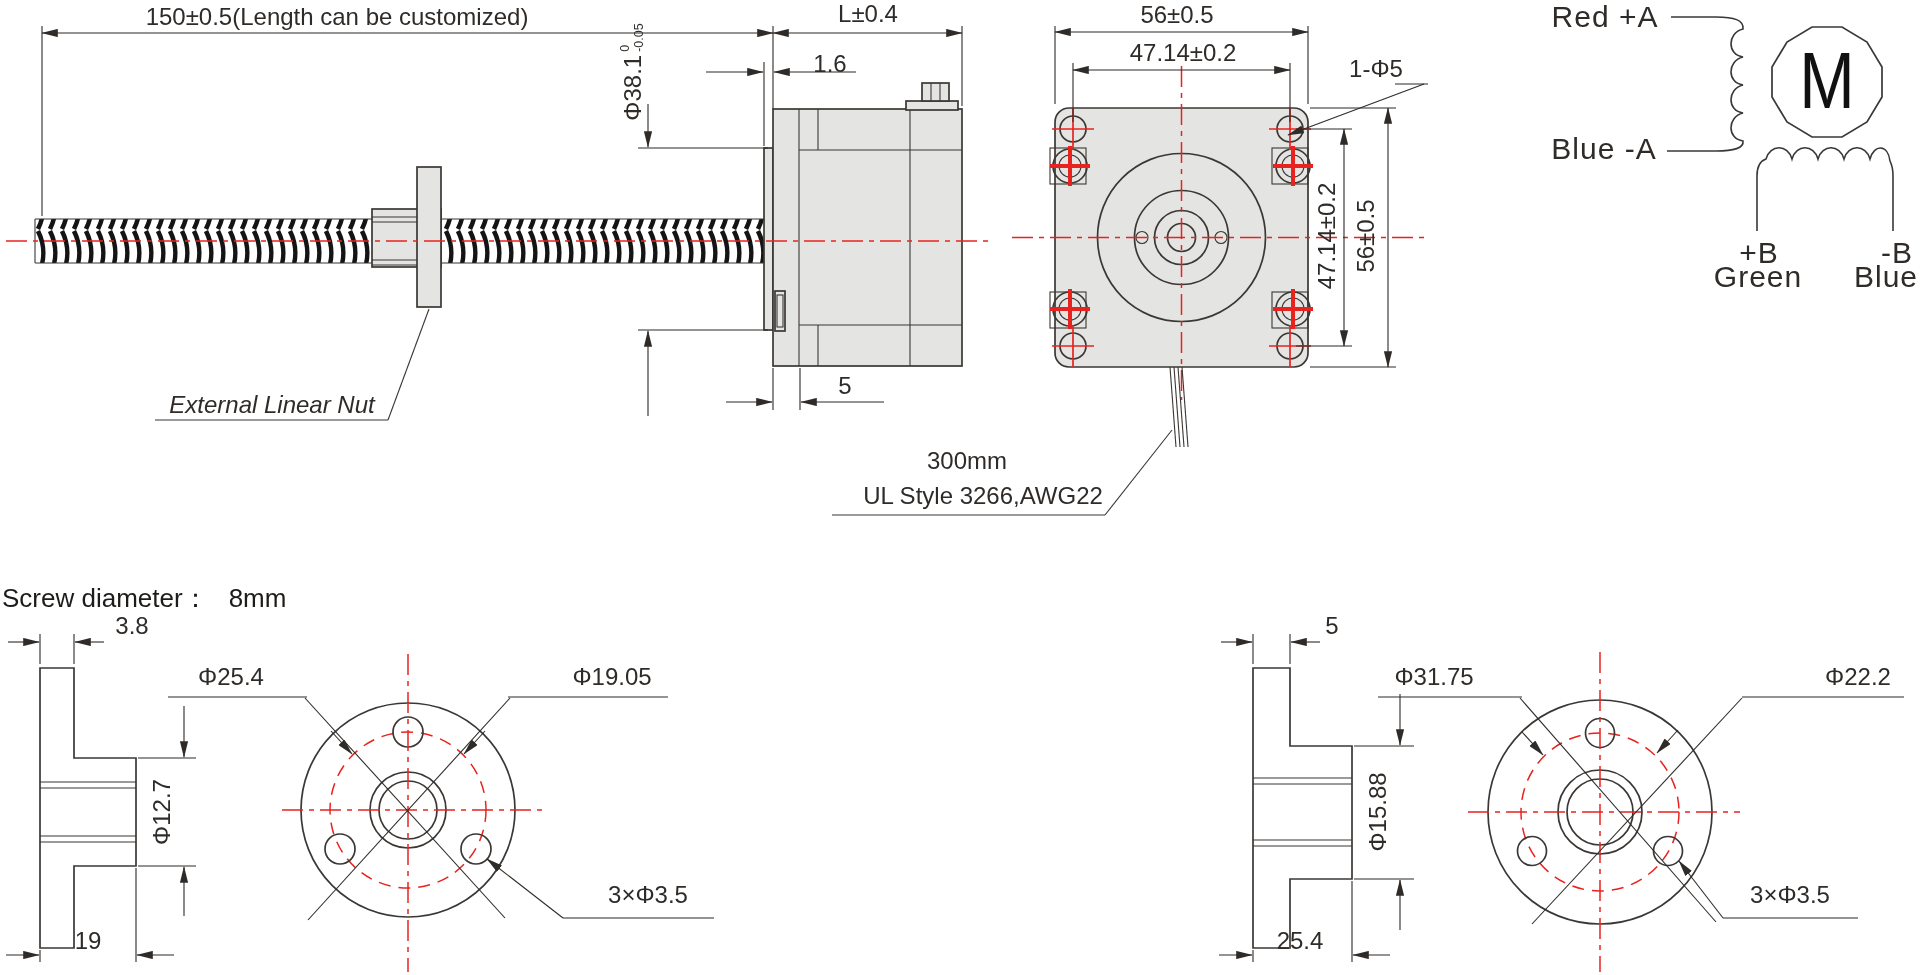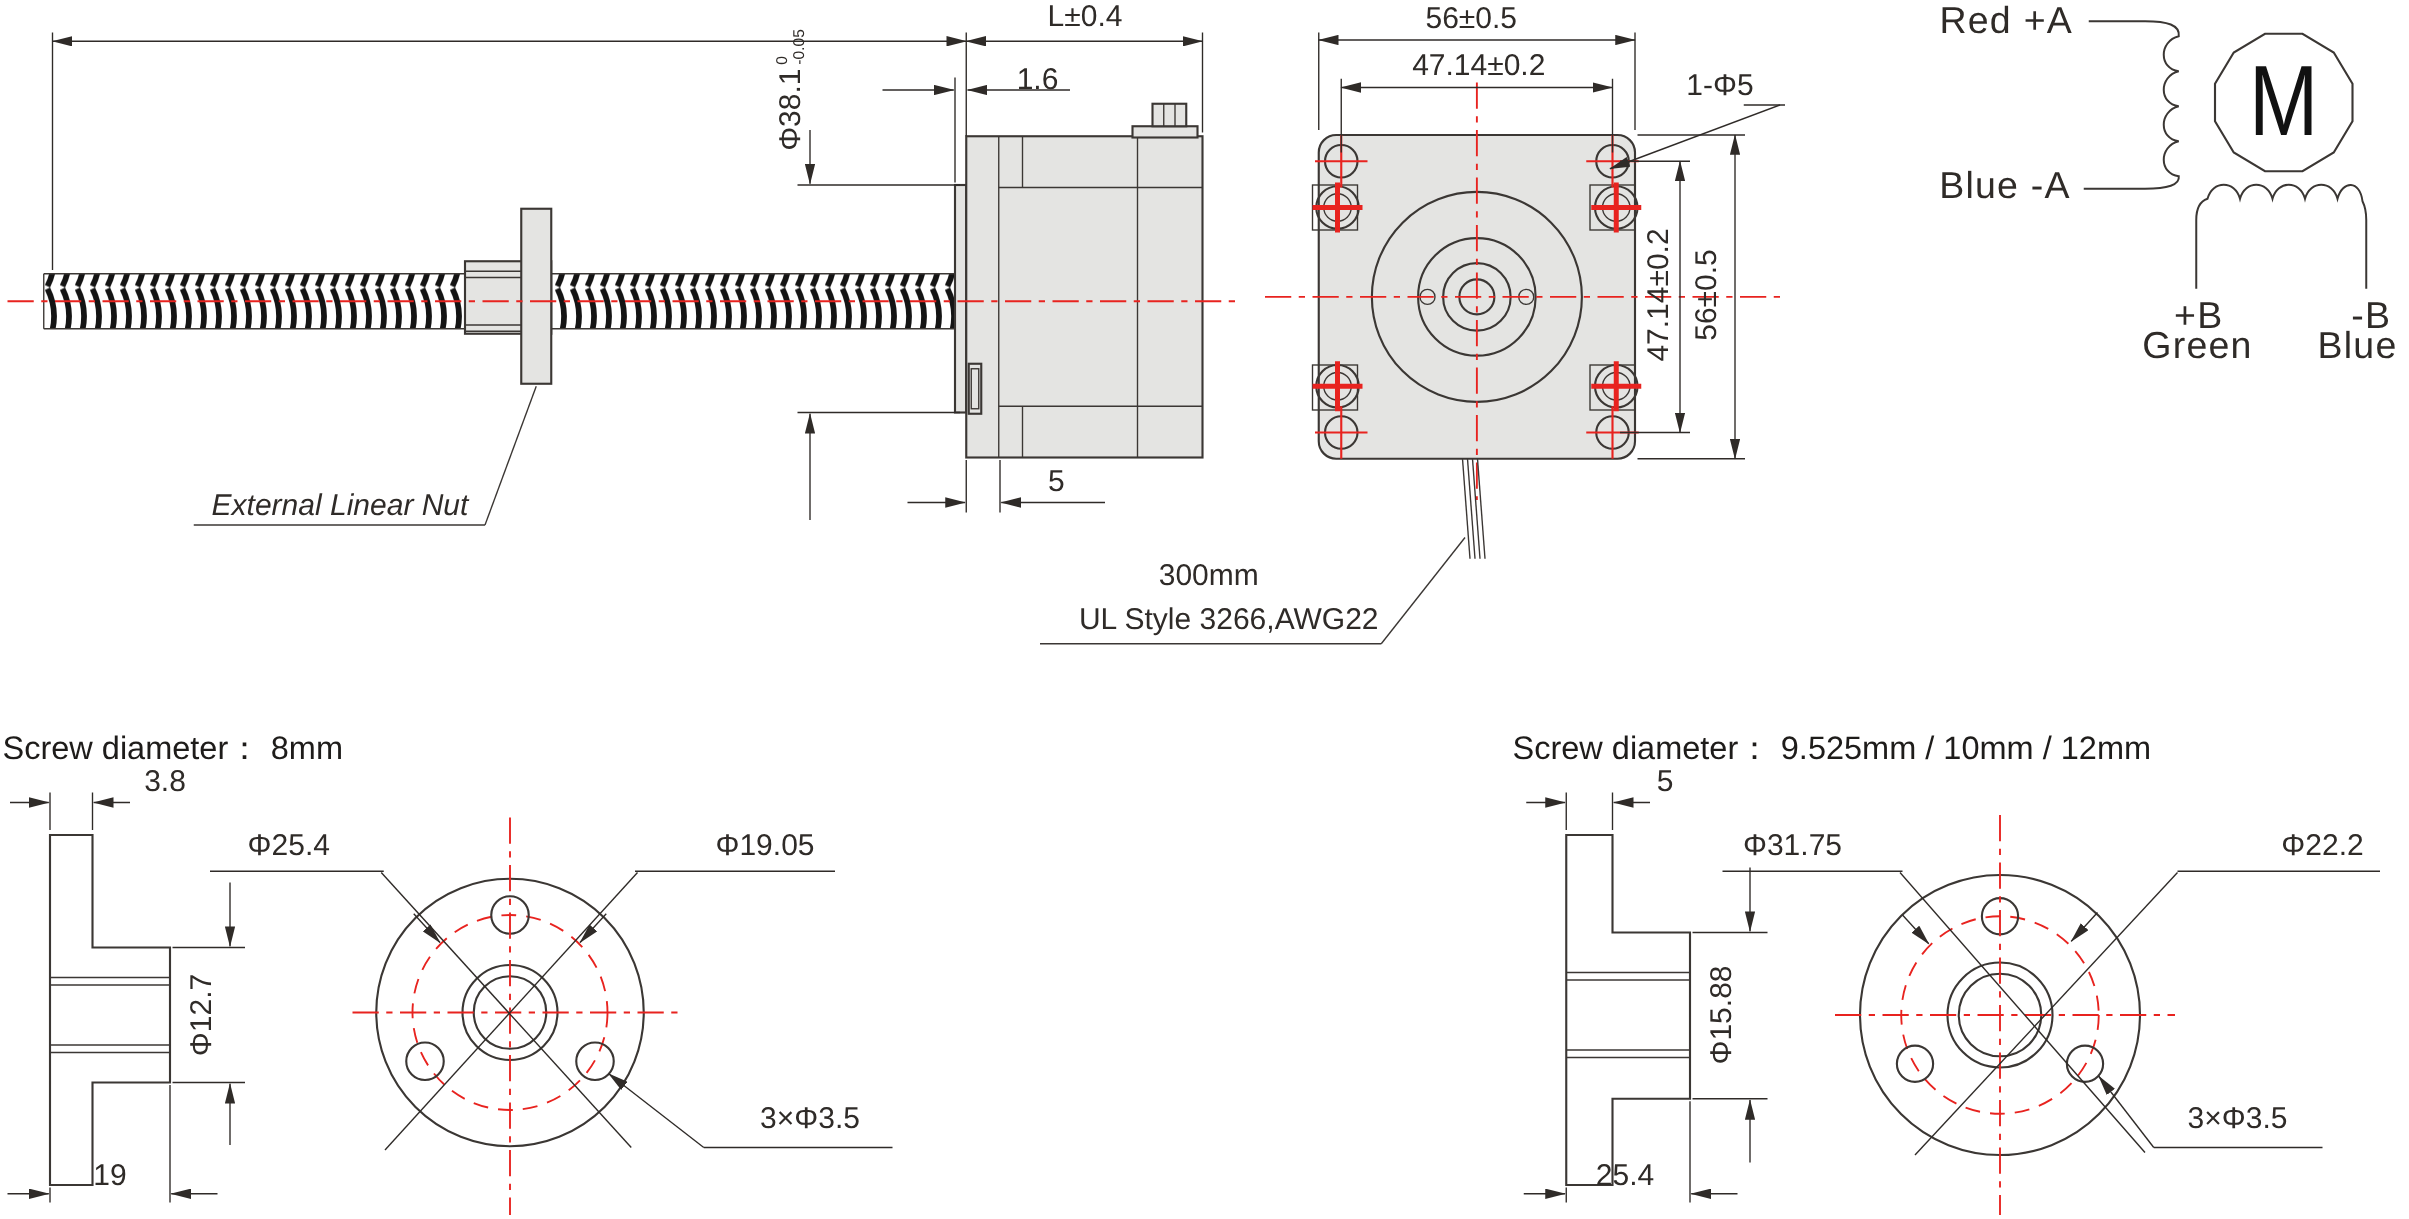--- a/index.html
+++ b/index.html
@@ -14,21 +14,21 @@
   .cl{fill:none;stroke:#e8231f;stroke-width:1.5;stroke-dasharray:21 6 5 6;}
   .bc{fill:none;stroke:#e8231f;stroke-width:1.5;stroke-dasharray:12 8;}
   .rt{fill:none;stroke:#e8231f;stroke-width:1.7;}
   .rb{fill:none;stroke:#e8231f;stroke-width:4;}
   .wr{fill:none;stroke:#3b3734;stroke-width:1.6;}
   
   .t{position:absolute;font-size:24px;color:#2f2b28;white-space:nowrap;line-height:1;
      transform:translate(-50%,-50%);}
   .rot{transform:translate(-50%,-50%) rotate(-90deg);}
   .title{position:absolute;font-size:26px;color:#1e1c1a;white-space:nowrap;line-height:1;}
-  .title .val{margin-left:8px;}
+  .title .val{margin-left:20px;}
   .big-m{position:absolute;font-size:74px;color:#111;transform:translate(-50%,-54%) scale(0.9,1.08);}
   .wiretxt{position:absolute;font-size:30px;color:#2f2b28;letter-spacing:1px;white-space:nowrap;
      transform:translate(-50%,-50%);}
   .tolwrap{display:inline-flex;align-items:center;}
   .tolstack{display:inline-flex;flex-direction:column;font-size:12.5px;line-height:1.1;margin-left:3px;}
 </style>
 </head>
 <body>
 
 <div class="canvas">
@@ -283,20 +283,21 @@
     <line class="dm" x1="1520" y1="698" x2="1716" y2="922"></line>
     <line class="dm" x1="1522" y1="732" x2="1543" y2="755" marker-end="url(#ar)"></line>
     <line class="dm" x1="1742" y1="697" x2="1904" y2="697"></line>
     <line class="dm" x1="1742" y1="698" x2="1532" y2="924"></line>
     <line class="dm" x1="1678" y1="730" x2="1657" y2="753" marker-end="url(#ar)"></line>
     <line class="dm" x1="1723" y1="918" x2="1858" y2="918"></line>
     <line class="dm" x1="1723" y1="918" x2="1679" y2="861" marker-end="url(#ar)"></line>
   </g>
 </svg>
 
+<div class="t" style="left:337px;top:17px;">150±0.5(Length can be customized)</div>
 <div class="t" style="left:868px;top:14px;">L±0.4</div>
 <div class="t" style="left:830px;top:64px;">1.6</div>
 <div class="t rot" style="left:633px;top:72px;">
   <span class="tolwrap">
         <span>Φ38.1</span>
         <span class="tolstack">
           <span>0</span>
           <span>-0.05</span>
         </span>
       </span>
@@ -323,23 +324,20 @@
 <div class="title" style="left:2px;top:585px;">
   <span>Screw diameter：</span><span class="val">8mm</span>
 </div>
 <div class="t" style="left:132px;top:626px;">3.8</div>
 <div class="t" style="left:231px;top:677px;">Φ25.4</div>
 <div class="t" style="left:612px;top:677px;">Φ19.05</div>
 <div class="t rot" style="left:162px;top:812px;">Φ12.7</div>
 <div class="t" style="left:88px;top:941px;">19</div>
 <div class="t" style="left:648px;top:895px;">3×Φ3.5</div>
 
-<div class="title" style="left:1210px;top:585px;">
-  <span>Screw diameter：</span><span class="val">9.525mm / 10mm / 12mm</span>
-</div>
 <div class="t" style="left:1332px;top:626px;">5</div>
 <div class="t" style="left:1434px;top:677px;">Φ31.75</div>
 <div class="t" style="left:1858px;top:677px;">Φ22.2</div>
 <div class="t rot" style="left:1378px;top:812px;">Φ15.88</div>
 <div class="t" style="left:1300px;top:941px;">25.4</div>
 <div class="t" style="left:1790px;top:895px;">3×Φ3.5</div>
 
 </div>
 
 </body></html>

